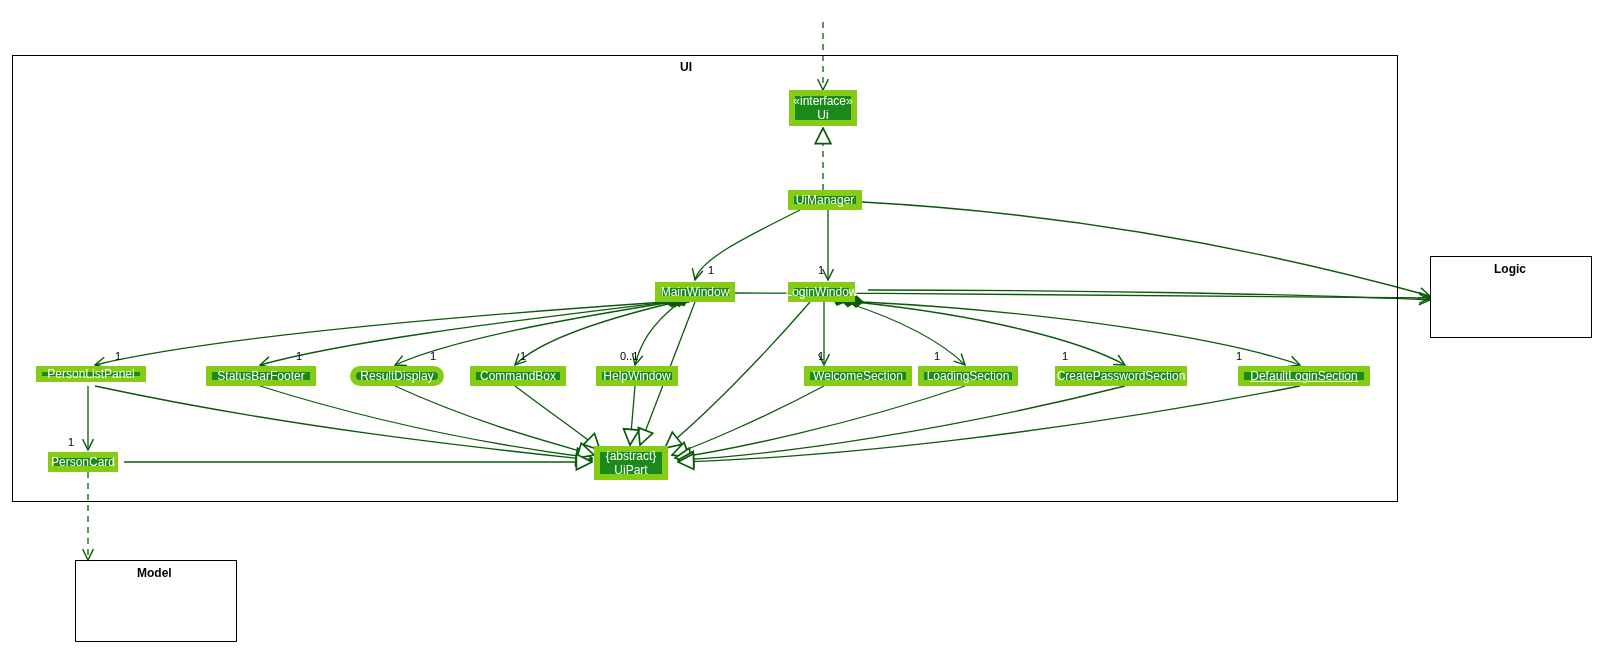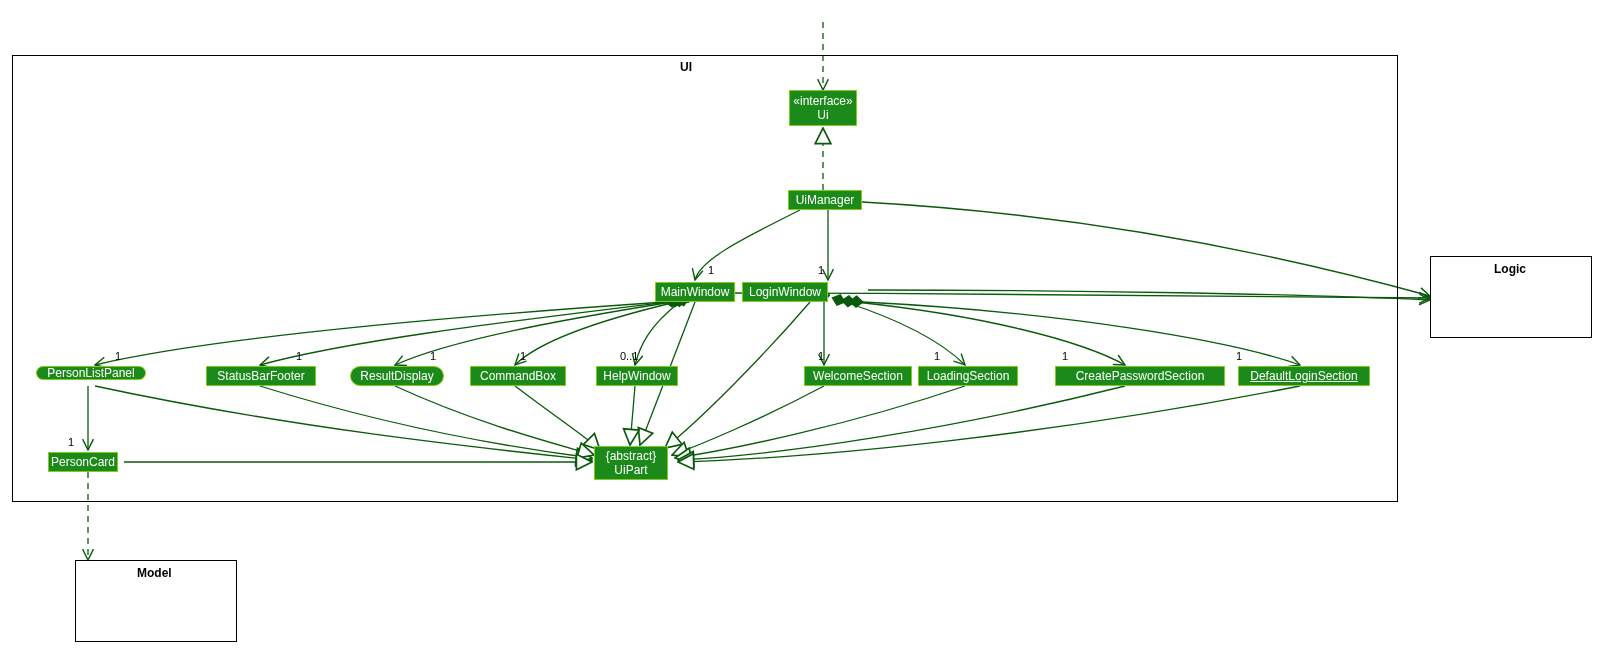--- a/index.html
+++ b/index.html
@@ -31,21 +31,21 @@
   }
   .pkg-label {
     position: absolute;
     font-weight: bold;
     color: #000;
   }
   .node {
     position: absolute;
     background: #1b8a1b;
     color: #fff;
-    border: 1px solid #84cc16;
+    border: 6px solid #84cc16;
     display: flex;
     flex-direction: column;
     align-items: center;
     justify-content: center;
     font-size: 12px;
     line-height: 14px;
     text-align: center;
     box-sizing: border-box;
     padding: 2px 6px;
     white-space: nowrap;
@@ -133,46 +133,46 @@
   <span>Ui</span>
 </div>
 
 <div class="node" style="left:788px; top:190px; width:74px; height:20px;">
   <span>UiManager</span>
 </div>
 
 <div class="node" style="left:655px; top:282px; width:80px; height:20px;text-align:right;">
   <span>MainWindow</span>
 </div>
-<div class="node" style="left:742px; top:282px; width:86px; height:20px;">
+<div class="node" style="left:788px; top:282px; width:67px; height:20px;">
   <span>LoginWindow</span>
 </div>
 
-<div class="node" style="left:36px; top:366px; width:110px; height:14px;border-radius:10px;">
+<div class="node" style="left:36px; top:366px; width:110px; height:14px;">
   <span>PersonListPanel</span>
 </div>
 <div class="node" style="left:206px; top:366px; width:110px; height:20px;">
   <span>StatusBarFooter</span>
 </div>
 <div class="node" style="left:350px; top:366px; width:94px; height:20px;border-radius:10px;">
   <span>ResultDisplay</span>
 </div>
 <div class="node" style="left:470px; top:366px; width:96px; height:20px;">
   <span>CommandBox</span>
 </div>
 <div class="node" style="left:596px; top:366px; width:82px; height:20px;">
   <span>HelpWindow</span>
 </div>
 <div class="node" style="left:772px; top:366px; width:108px; height:20px;margin-left:32px;">
   <span>WelcomeSection</span>
 </div>
 <div class="node" style="left:918px; top:366px; width:100px; height:20px;">
   <span>LoadingSection</span>
 </div>
-<div class="node" style="left:1055px; top:366px; width:170px; height:20px;text-align:right;">
+<div class="node" style="left:1055px; top:366px; width:132px; height:20px;text-align:right;">
   <span>CreatePasswordSection</span>
 </div>
 <div class="node" style="left:1238px; top:366px; width:132px; height:20px;text-decoration:underline;">
   <span>DefaultLoginSection</span>
 </div>
 
 <div class="node" style="left:48px; top:452px; width:70px; height:20px;">
   <span>PersonCard</span>
 </div>
 

